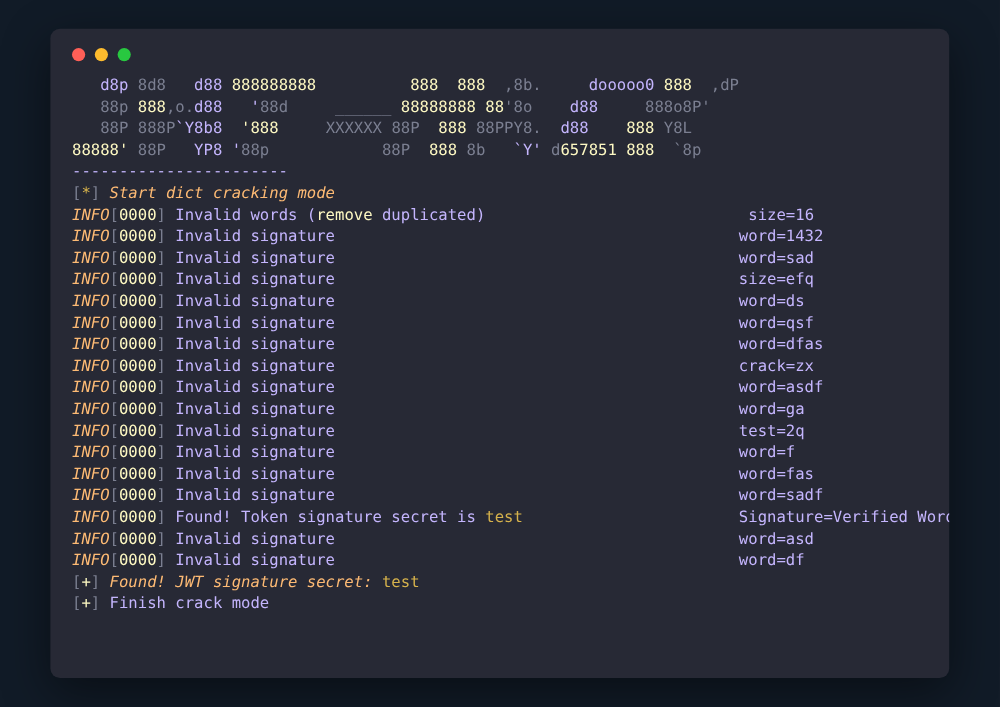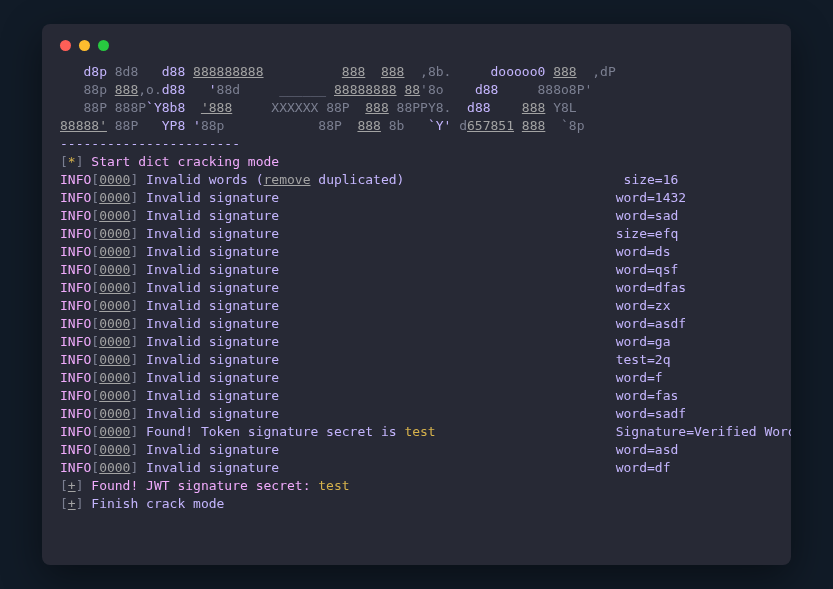--- a/index.html
+++ b/index.html
@@ -47,22 +47,22 @@
     white-space: pre;
     line-height: 18px;
     font-size: 13px;
     letter-spacing: 0;
     color: #c9d1d9;
   }
 
   
   .c-mut  { color: #7b7f91; }   
   .c-blu  { color: #c4b5fd; }   
-  .c-or   { color: #a3a3a3; text-decoration: underline; }   
-  .c-grn  { color: #f0abfc; }   
+  .c-or   { color: #fef9c3; }   
+  .c-grn  { color: #fdba74; font-style: italic; }   
   .c-yel  { color: #d6b24c; }   
   .c-und  { text-decoration-color: #7b7f91; }
 
 </style>
 </head>
 <body>
 
 <div class="outer">
   <div class="terminal">
     <div class="titlebar">
@@ -77,21 +77,21 @@
 <span class="c-or">88888'</span><span class="c-mut"> 88P   </span><span class="c-blu">YP8</span><span class="c-blu"> '</span><span class="c-mut">88p            88P  </span><span class="c-or">888</span><span class="c-mut"> 8b   </span><span class="c-blu">`Y'</span><span class="c-mut"> d</span><span class="c-or">657851</span><span> </span><span class="c-or">888</span><span class="c-mut">  `8p</span>
 <span class="c-blu">-----------------------</span>
 <span class="c-mut">[</span><span class="c-yel">*</span><span class="c-mut">]</span> <span class="c-grn">Start dict cracking mode</span>
 <span class="c-grn">INFO</span><span class="c-mut">[</span><span class="c-or">0000</span><span class="c-mut">]</span> <span class="c-blu">Invalid words (</span><span class="c-or">remove</span><span class="c-blu"> duplicated)</span><span>                            </span><span class="c-blu">size=16</span>
 <span class="c-grn">INFO</span><span class="c-mut">[</span><span class="c-or">0000</span><span class="c-mut">]</span> <span class="c-blu">Invalid signature</span><span>                                           </span><span class="c-blu">word=1432</span>
 <span class="c-grn">INFO</span><span class="c-mut">[</span><span class="c-or">0000</span><span class="c-mut">]</span> <span class="c-blu">Invalid signature</span><span>                                           </span><span class="c-blu">word=sad</span>
 <span class="c-grn">INFO</span><span class="c-mut">[</span><span class="c-or">0000</span><span class="c-mut">]</span> <span class="c-blu">Invalid signature</span><span>                                           </span><span class="c-blu">size=efq</span>
 <span class="c-grn">INFO</span><span class="c-mut">[</span><span class="c-or">0000</span><span class="c-mut">]</span> <span class="c-blu">Invalid signature</span><span>                                           </span><span class="c-blu">word=ds</span>
 <span class="c-grn">INFO</span><span class="c-mut">[</span><span class="c-or">0000</span><span class="c-mut">]</span> <span class="c-blu">Invalid signature</span><span>                                           </span><span class="c-blu">word=qsf</span>
 <span class="c-grn">INFO</span><span class="c-mut">[</span><span class="c-or">0000</span><span class="c-mut">]</span> <span class="c-blu">Invalid signature</span><span>                                           </span><span class="c-blu">word=dfas</span>
-<span class="c-grn">INFO</span><span class="c-mut">[</span><span class="c-or">0000</span><span class="c-mut">]</span> <span class="c-blu">Invalid signature</span><span>                                           </span><span class="c-blu">word=zx</span>
+<span class="c-grn">INFO</span><span class="c-mut">[</span><span class="c-or">0000</span><span class="c-mut">]</span> <span class="c-blu">Invalid signature</span><span>                                           </span><span class="c-blu">crack=zx</span>
 <span class="c-grn">INFO</span><span class="c-mut">[</span><span class="c-or">0000</span><span class="c-mut">]</span> <span class="c-blu">Invalid signature</span><span>                                           </span><span class="c-blu">word=asdf</span>
 <span class="c-grn">INFO</span><span class="c-mut">[</span><span class="c-or">0000</span><span class="c-mut">]</span> <span class="c-blu">Invalid signature</span><span>                                           </span><span class="c-blu">word=ga</span>
 <span class="c-grn">INFO</span><span class="c-mut">[</span><span class="c-or">0000</span><span class="c-mut">]</span> <span class="c-blu">Invalid signature</span><span>                                           </span><span class="c-blu">test=2q</span>
 <span class="c-grn">INFO</span><span class="c-mut">[</span><span class="c-or">0000</span><span class="c-mut">]</span> <span class="c-blu">Invalid signature</span><span>                                           </span><span class="c-blu">word=f</span>
 <span class="c-grn">INFO</span><span class="c-mut">[</span><span class="c-or">0000</span><span class="c-mut">]</span> <span class="c-blu">Invalid signature</span><span>                                           </span><span class="c-blu">word=fas</span>
 <span class="c-grn">INFO</span><span class="c-mut">[</span><span class="c-or">0000</span><span class="c-mut">]</span> <span class="c-blu">Invalid signature</span><span>                                           </span><span class="c-blu">word=sadf</span>
 <span class="c-grn">INFO</span><span class="c-mut">[</span><span class="c-or">0000</span><span class="c-mut">]</span> <span class="c-blu">Found! Token signature secret is </span><span class="c-yel">test</span><span>                       </span><span class="c-blu">Signature=Verified Word=test</span>
 <span class="c-grn">INFO</span><span class="c-mut">[</span><span class="c-or">0000</span><span class="c-mut">]</span> <span class="c-blu">Invalid signature</span><span>                                           </span><span class="c-blu">word=asd</span>
 <span class="c-grn">INFO</span><span class="c-mut">[</span><span class="c-or">0000</span><span class="c-mut">]</span> <span class="c-blu">Invalid signature</span><span>                                           </span><span class="c-blu">word=df</span>
 <span class="c-mut">[</span><span class="c-or">+</span><span class="c-mut">]</span> <span class="c-grn">Found! JWT signature secret: </span><span class="c-yel">test</span>

